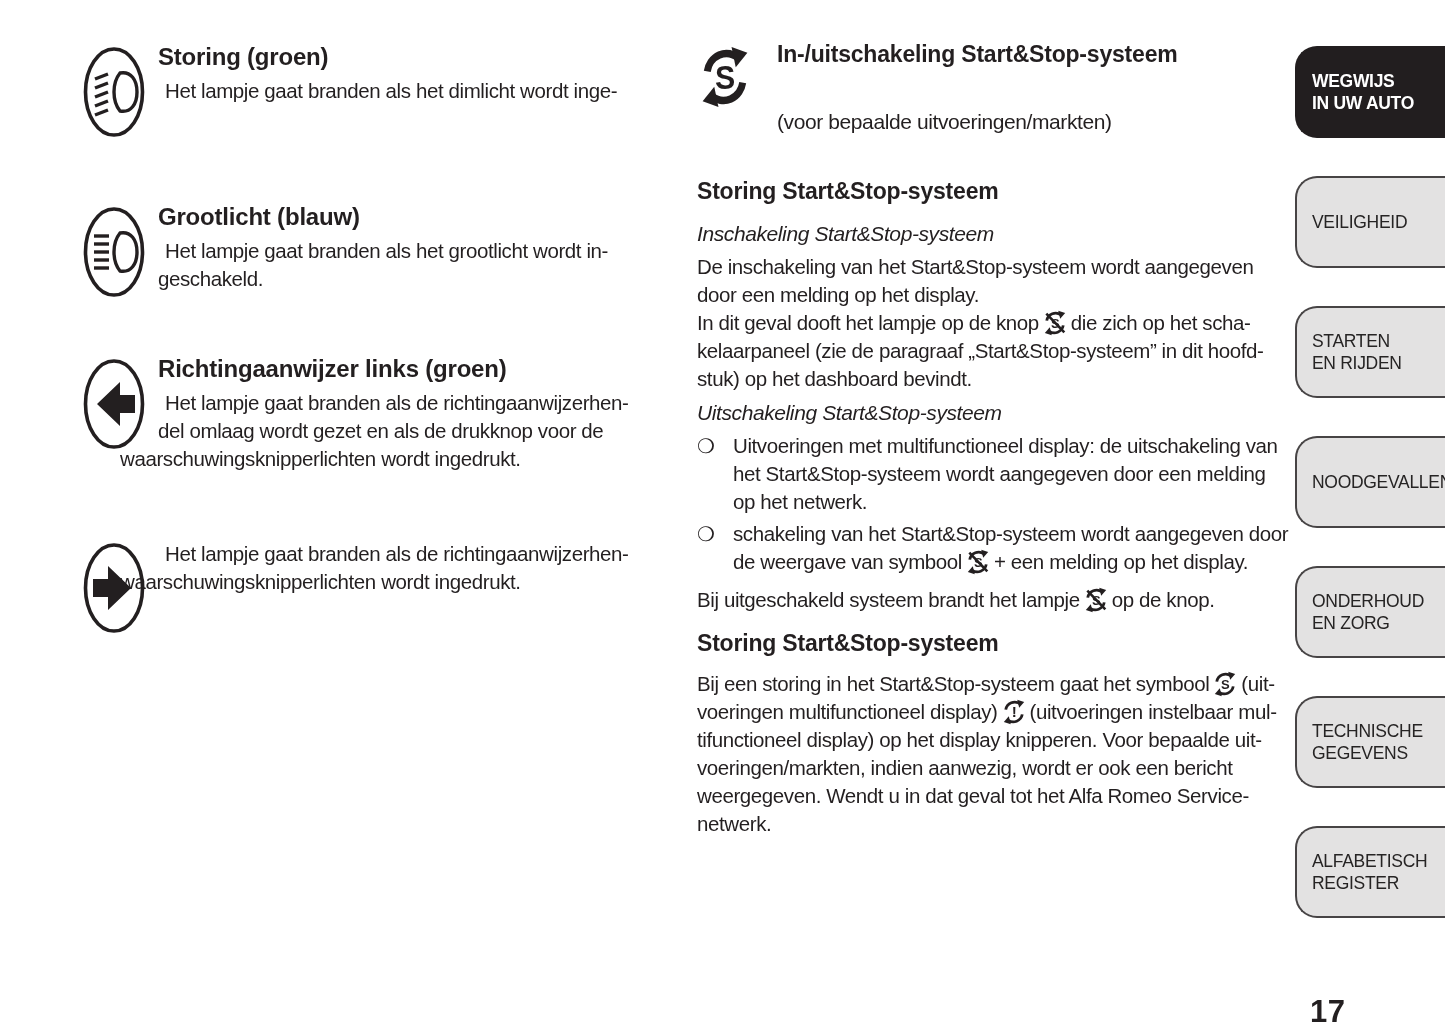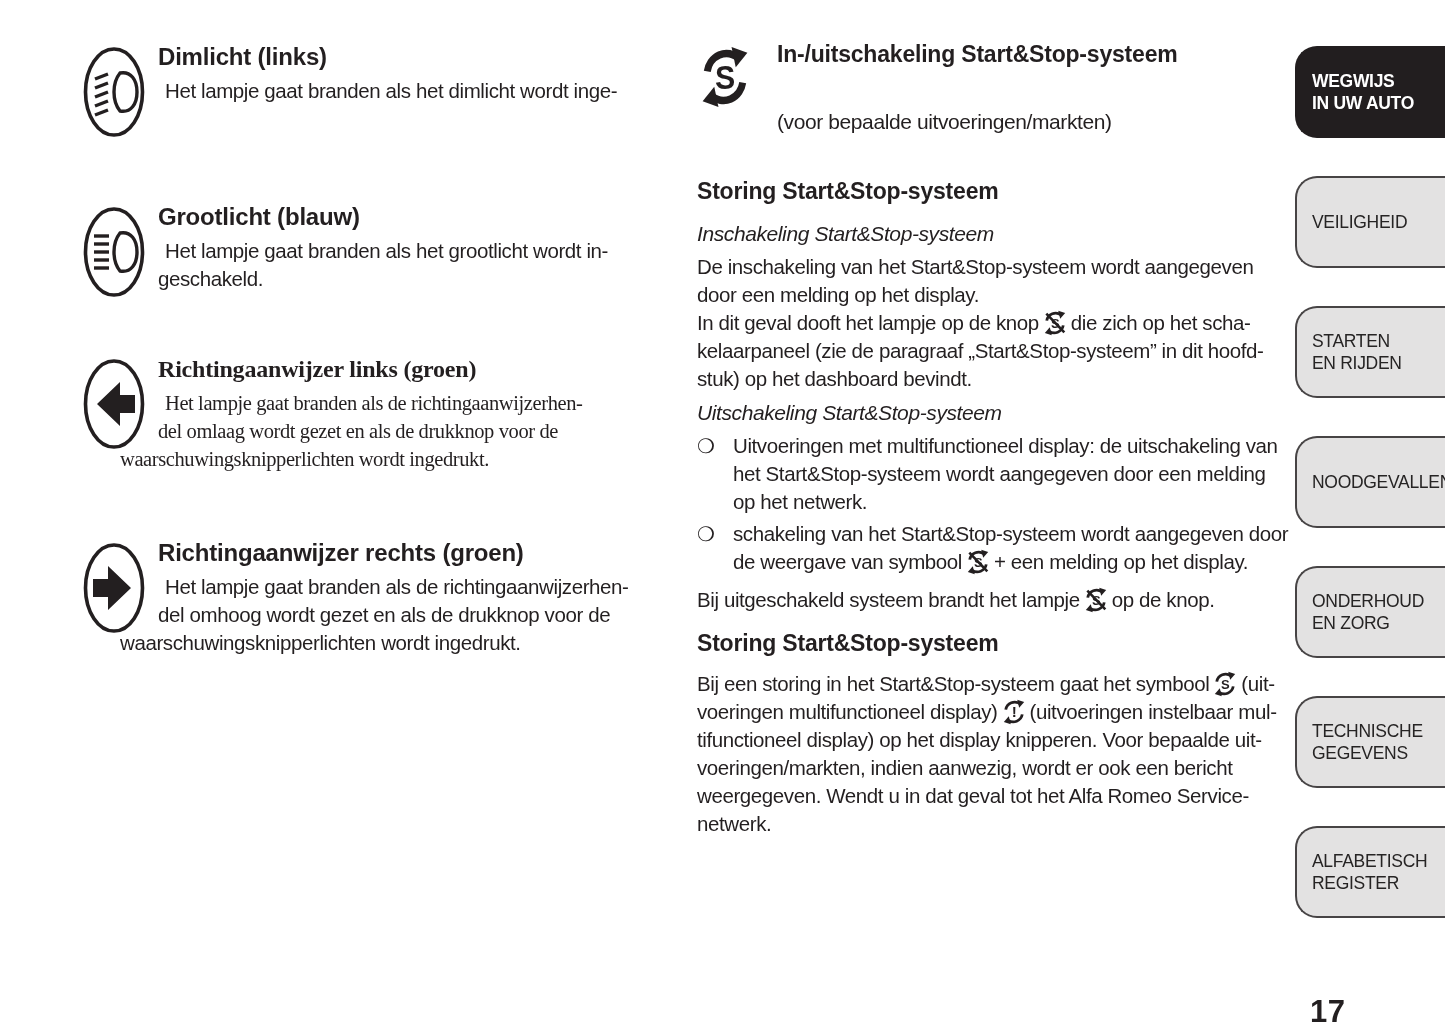--- a/index.html
+++ b/index.html
@@ -93,21 +93,21 @@
       <g class="icon-stroke" stroke-width="3.4">
         <line x1="26" y1="28" x2="13" y2="33"></line>
         <line x1="26" y1="37" x2="13" y2="42"></line>
         <line x1="26" y1="46" x2="13" y2="51"></line>
         <line x1="26" y1="55" x2="13" y2="60"></line>
         <line x1="26" y1="64" x2="13" y2="69"></line>
       </g>
     </svg>
   </span>
   <div class="ind-text">
-    <div class="ind-title">Dimlicht (links)</div>
+    <div class="ind-title">Storing (groen)</div>
     <span class="bodyline indent1">Het lampje gaat branden als het dimlicht wordt inge-</span>
   </div>
 </div>
 
 <div class="ind-block" style="top:204px;">
   <span class="ind-icon">
     <svg viewBox="0 0 64 92">
       <ellipse class="icon-stroke" cx="32" cy="46" rx="28.5" ry="43" stroke-width="3.6"></ellipse>
       <path class="icon-stroke" stroke-width="3.4" d="M38 27 C49 25 55 34 55 46 C55 58 49 67 38 65 C34 60 32 53 32 46 C32 39 34 32 38 27 Z"></path>
       <g class="icon-stroke" stroke-width="3.4">
@@ -119,21 +119,21 @@
       </g>
     </svg>
   </span>
   <div class="ind-text">
     <div class="ind-title">Grootlicht (blauw)</div>
     <span class="bodyline indent1">Het lampje gaat branden als het grootlicht wordt in-</span>
     <span class="bodyline">geschakeld.</span>
   </div>
 </div>
 
-<div class="ind-block" style="top:356px;font-family:Liberation Serif, serif;">
+<div class="ind-block" style="top:356px;">
   <span class="ind-icon">
     <svg viewBox="0 0 64 92">
       <ellipse class="icon-stroke" cx="32" cy="46" rx="28.5" ry="43" stroke-width="3.6"></ellipse>
       <polygon class="icon-fill" points="15,46 38,24 38,37 53,37 53,55 38,55 38,68"></polygon>
     </svg>
   </span>
   <div class="ind-text">
     <div class="ind-title">Richtingaanwijzer links (groen)</div>
     <span class="bodyline indent1">Het lampje gaat branden als de richtingaanwijzerhen-</span>
     <span class="bodyline">del omlaag wordt gezet en als de drukknop voor de</span>
@@ -142,23 +142,21 @@
 </div>
 
 <div class="ind-block" style="top:540px;">
   <span class="ind-icon">
     <svg viewBox="0 0 64 92">
       <ellipse class="icon-stroke" cx="32" cy="46" rx="28.5" ry="43" stroke-width="3.6"></ellipse>
       <polygon class="icon-fill" points="49,46 26,24 26,37 11,37 11,55 26,55 26,68"></polygon>
     </svg>
   </span>
   <div class="ind-text">
-    <div class="ind-title">Richtingaanwijzer rechts (groen)</div>
     <span class="bodyline indent1">Het lampje gaat branden als de richtingaanwijzerhen-</span>
-    <span class="bodyline">del omhoog wordt gezet en als de drukknop voor de</span>
     <span class="bodyline outdent">waarschuwingsknipperlichten wordt ingedrukt.</span>
   </div>
 </div>
 
 <div class="right-col">
 
   <div class="rc-header">
     <span class="rc-header-icon">
       <svg viewBox="0 0 24 24" preserveAspectRatio="none">
         <path class="icon-stroke" stroke-width="3" d="M4.4 9.8 A8.3 8.3 0 0 1 17.6 4.6"></path>

